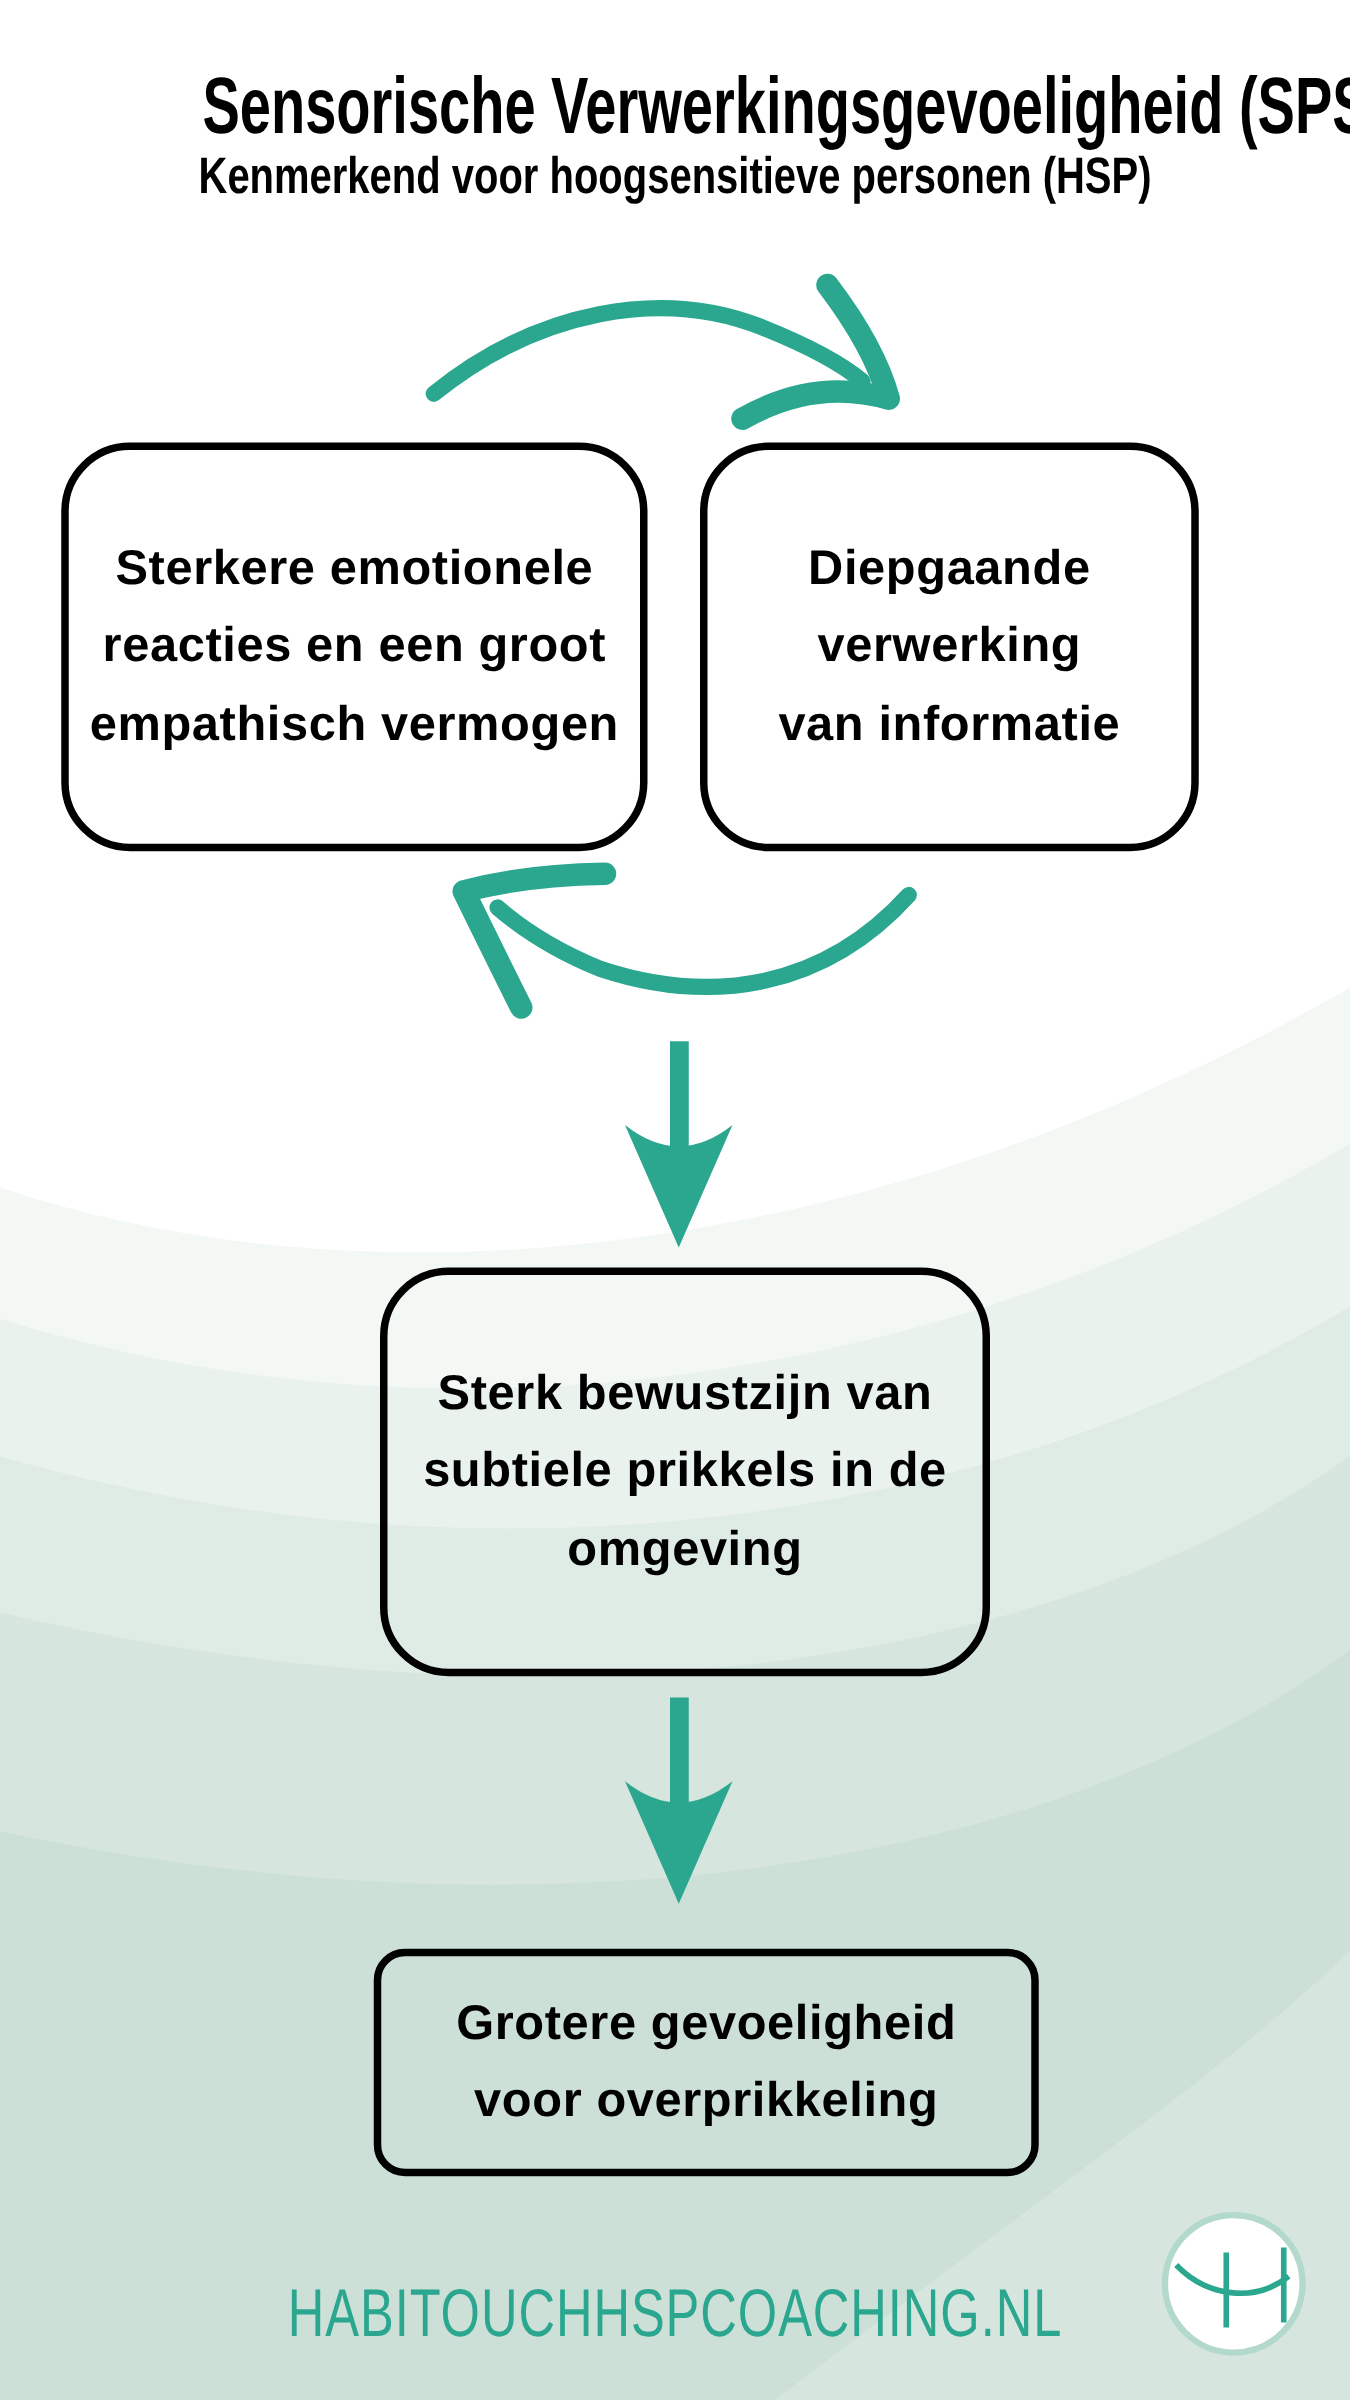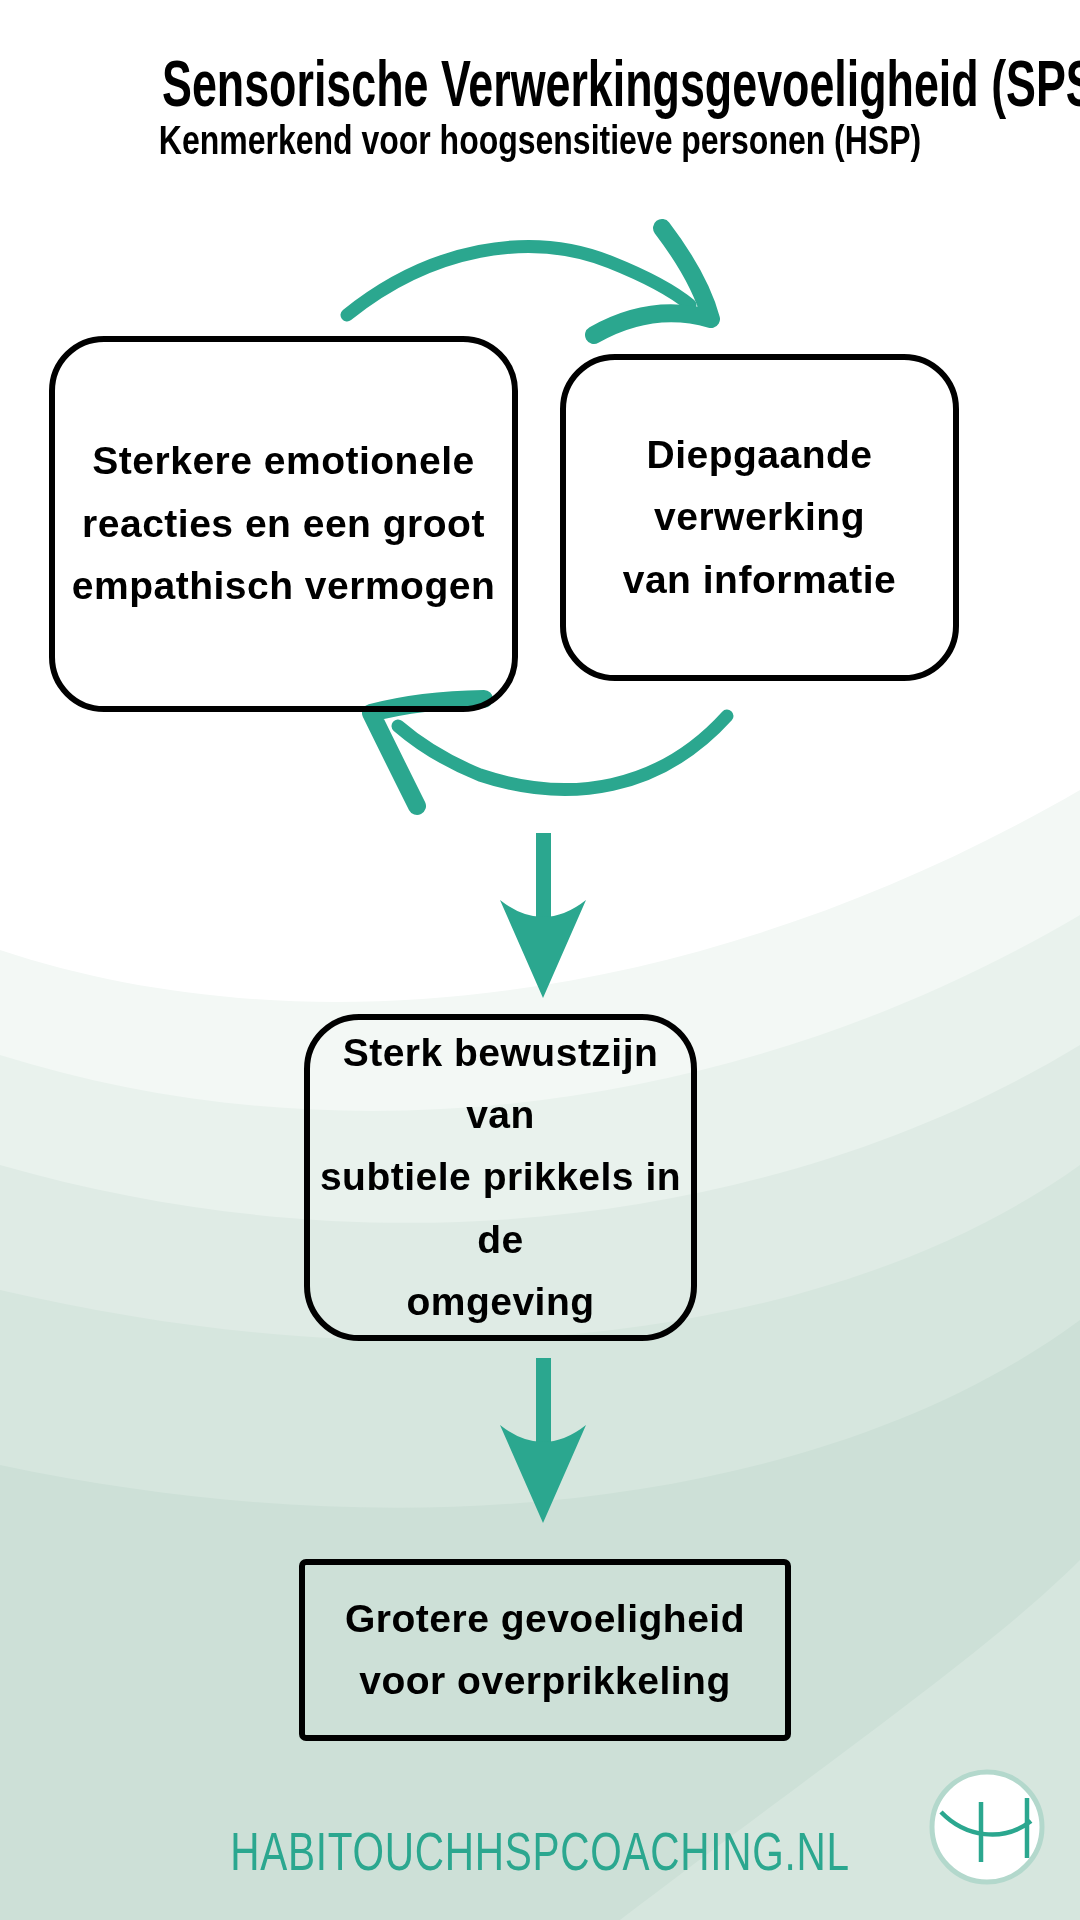--- a/index.html
+++ b/index.html
@@ -16,24 +16,24 @@
   #subtitle{top:120px;font-size:41px;transform:scaleX(0.78);}
   .box{
     position:absolute;box-sizing:border-box;border:6px solid #000;border-radius:55px;
     display:flex;align-items:center;justify-content:center;text-align:center;
     background:transparent;
   }
   .box-text{
     font-weight:bold;font-size:39px;line-height:1.6;white-space:pre-line;
     letter-spacing:0.5px;
   }
-  #box-emotional{left:49px;top:336px;width:469px;height:376px;}
+  #box-emotional{left:49px;top:354px;width:469px;height:327px;}
   #box-processing{left:560px;top:354px;width:399px;height:327px;}
-  #box-awareness{left:304px;top:1014px;width:393px;height:327px;}
-  #box-overstimulation{left:299px;top:1559px;width:492px;height:182px;border-radius:7px;align-items:center;}
+  #box-awareness{left:304px;top:1014px;width:488px;height:327px;}
+  #box-overstimulation{left:299px;top:1559px;width:532px;height:182px;border-radius:25px;align-items:center;}
   #footer-site{
     position:absolute;top:1824px;left:0;width:1080px;text-align:center;white-space:nowrap;
     font-size:54px;font-weight:400;letter-spacing:1px;line-height:1;
     transform:scaleX(0.75);transform-origin:50% 50%;
   }
   #logo{position:absolute;left:925px;top:1765px;width:125px;height:125px;}
 </style>
 </head>
 <body>
 

